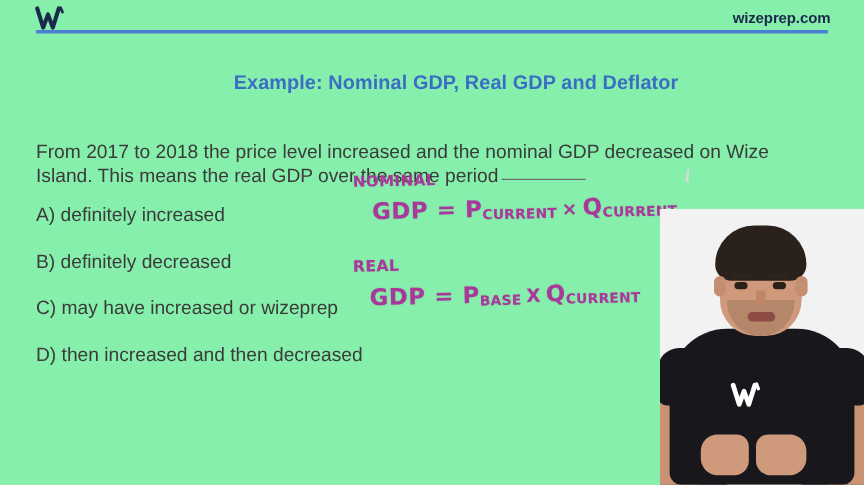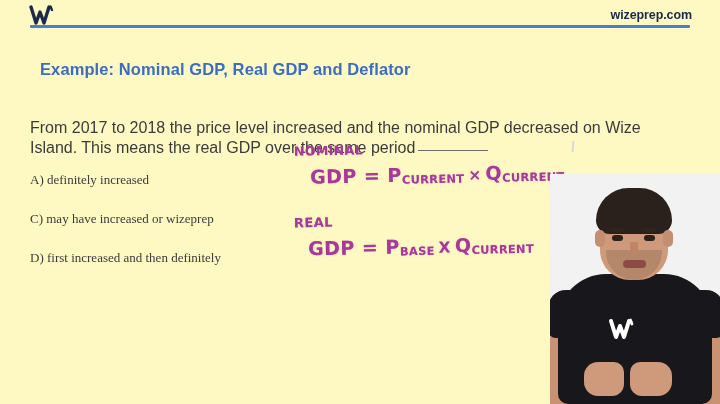--- a/index.html
+++ b/index.html
@@ -7,21 +7,21 @@
   body {
     background:#ececec;
     font-family:"Liberation Sans", sans-serif;
     overflow:hidden;
     position:relative;
   }
 
   
   #slide {
     position:absolute; inset:0;
-    background:#fef9c3;
+    background:#86efac;
   }
 
   
   #header {
     position:absolute; left:0; top:0; width:720px; height:36px;
   }
   #logo-w {
     position:absolute; left:29px; top:4px;
     width:30px; height:22px;
   }
@@ -34,20 +34,21 @@
   #header-rule {
     position:absolute; left:30px; top:25px;
     width:660px; height:3px;
     background:#4a7ed4;
     border-radius:1px;
   }
 
   
   #slide-title {
     position:absolute; left:0; top:60px; width:720px;
+    text-align:center;
     font-size:16.5px; font-weight:bold;
     color:#3a6dc4;
     letter-spacing:0.1px;
     padding-left:40px;
   }
 
   
   #question {
     position:absolute; left:30px; top:118px; width:645px;
     font-size:16px; line-height:20px; color:#3b3b3b;
@@ -58,24 +59,23 @@
     border-bottom:1.2px solid #6b6b6b;
     vertical-align:2px;
     margin-left:3px;
   }
 
   
   #options {
     position:absolute; left:30px; top:172px; width:300px;
   }
   .option {
-    font-size:13px; color:#3b3b3b;
+    font-size:16px; color:#3b3b3b;
     margin-bottom:24px; line-height:15px;
     white-space:nowrap;
-    font-family:Liberation Serif, serif;
   }
 
   
   .ink {
     position:absolute;
     color:#a8389a;
     font-family:"DejaVu Sans", sans-serif;
     font-weight:bold;
     letter-spacing:0.4px;
     transform:rotate(-1.2deg);
@@ -215,22 +215,23 @@
   </div>
 
   <div id="slide-title">Example: Nominal GDP, Real GDP and Deflator</div>
 
   <div id="question">
     <span>From 2017 to 2018 the price level increased and the nominal GDP decreased on Wize Island. This means the real GDP over the same period</span><span id="blank-line"></span>
   </div>
 
   <div id="options">
     <div class="option">A) definitely increased</div>
+    <div class="option">B) definitely decreased</div>
     <div class="option">C) may have increased or wizeprep</div>
-    <div class="option">D) first increased and then definitely</div>
+    <div class="option">D) then increased and then decreased</div>
   </div>
 
   <div class="ink" id="ink-nominal-label">NOMINAL</div>
 
   <div class="ink" id="ink-nominal-eq">
     <span>GDP</span>
     <span>=</span>
     <span>P</span><sub>CURRENT</sub><span class="times">×</span><span>Q</span><sub>CURRENT</sub>
   </div>
 

